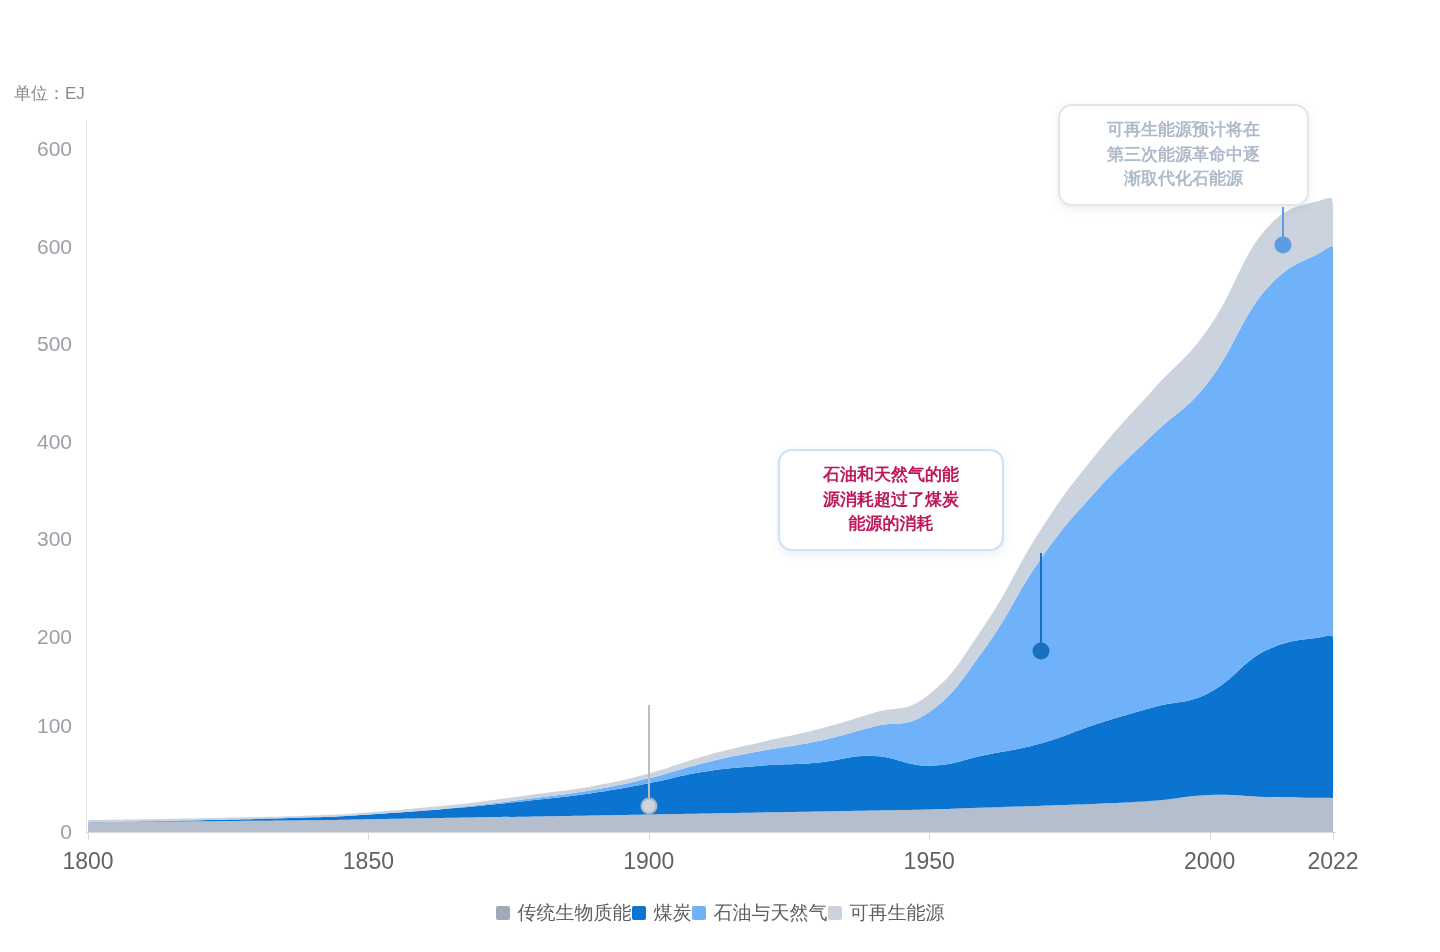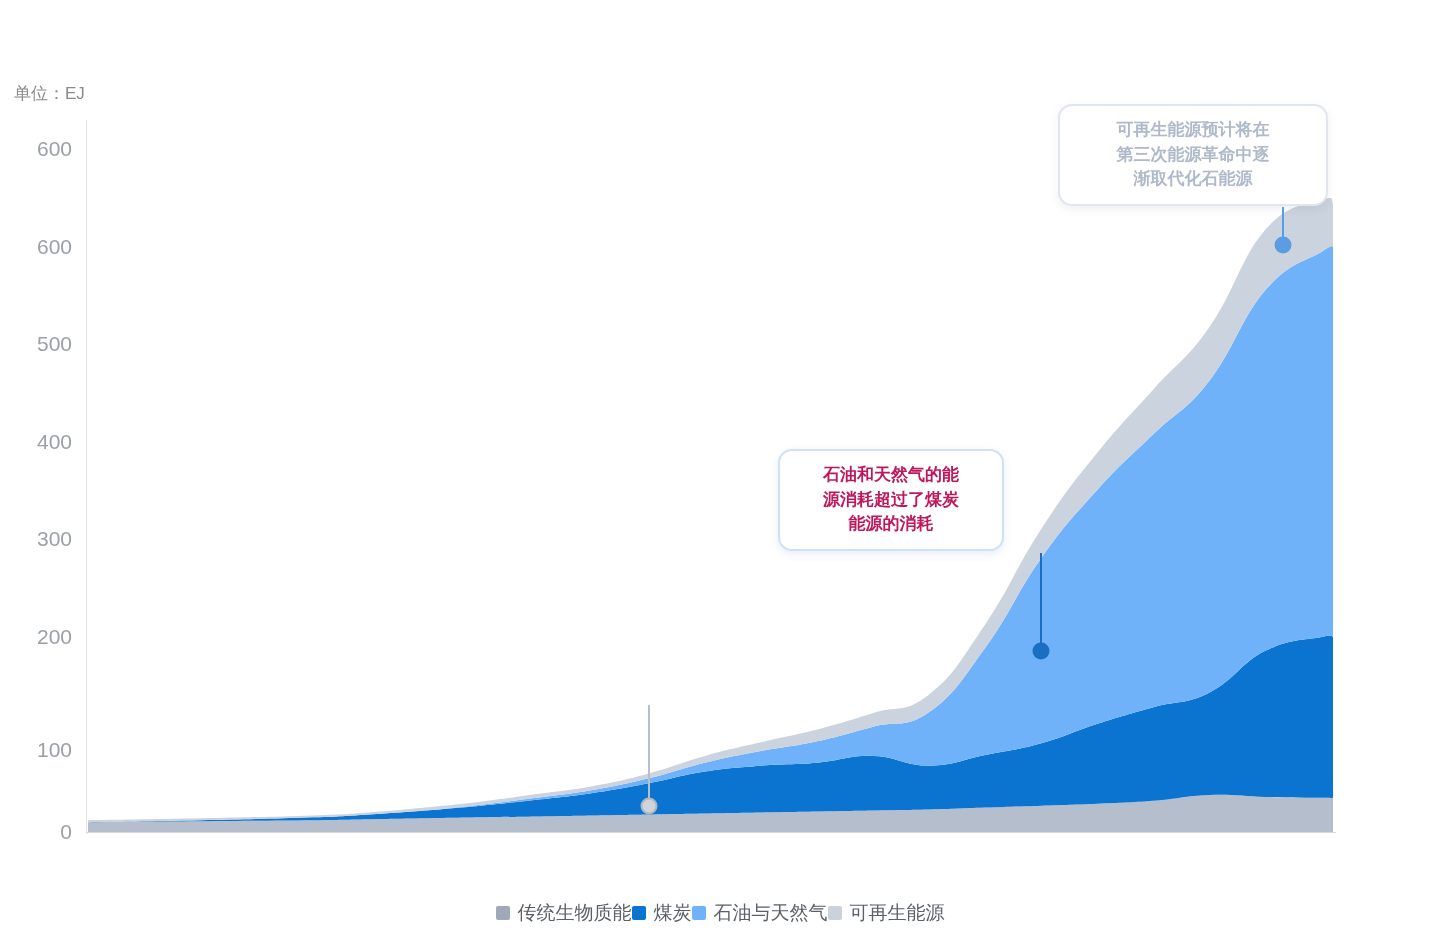--- a/index.html
+++ b/index.html
@@ -78,21 +78,21 @@
     color:#1a73c8;
     box-shadow:0 3px 10px rgba(20,90,170,.16);
   }
   .callout-2{
     left:778px;top:449px;width:226px;
     border:2px solid #cfe1f7;
     color:#be185d;
     box-shadow:0 3px 10px rgba(20,90,170,.10);
   }
   .callout-3{
-    left:1058px;top:104px;width:270px;
+    left:1058px;top:104px;width:251px;
     border:2px solid #e1e6ee;
     color:#aeb9c9;
     box-shadow:0 3px 10px rgba(80,90,110,.10);
   }
 
   .leader{position:absolute;width:2px;}
   .leader-dot{
     position:absolute;width:13px;height:13px;border-radius:50%;
     transform:translate(-50%,-50%);
   }
@@ -108,40 +108,54 @@
 </style>
 </head>
 <body>
 
 <div class="chart-root">
 
   <div class="unit-label">单位：EJ</div>
 
   <div class="y-ticks" id="y-ticks">
       <div class="y-tick" style="top: 712px;">0</div>
-      <div class="y-tick" style="top: 630px; text-align: center;">100</div>
+      <div class="y-tick" style="top: 606px; text-align: center;">100</div>
       <div class="y-tick" style="top: 516.932px;">200</div>
       <div class="y-tick" style="top: 419.397px;">300</div>
       <div class="y-tick" style="top: 321.863px;">400</div>
       <div class="y-tick" style="top: 224.329px;">500</div>
       <div class="y-tick" style="top: 126.795px;">600</div>
       <div class="y-tick" style="top: 29.2603px;">600</div>
     </div>
   <div class="y-axis-line"></div>
 
   <div class="plot">
     <svg class="svg-area" id="area-svg" viewBox="0 0 1245 712" preserveAspectRatio="none">
         <path d="M0.00,702.25 C24.68,702.03 62.81,701.70 112.16,701.27 C161.51,700.84 187.31,700.73 224.32,700.30 C261.34,699.87 255.73,699.75 280.41,699.32 C305.08,698.89 311.81,698.77 336.49,698.35 C361.16,697.92 367.89,697.80 392.57,697.37 C417.24,696.94 423.97,696.82 448.65,696.39 C473.32,695.97 480.05,695.85 504.73,695.42 C529.41,694.99 536.14,694.87 560.81,694.44 C585.49,694.01 592.22,693.90 616.89,693.47 C641.57,693.04 648.30,692.92 672.97,692.49 C697.65,692.06 704.38,691.95 729.05,691.52 C753.73,691.09 760.46,690.97 785.14,690.54 C809.81,690.11 816.54,690.21 841.22,689.57 C865.89,688.92 872.62,688.47 897.30,687.62 C921.97,686.76 928.70,686.52 953.38,685.67 C978.05,684.81 984.78,684.79 1009.46,683.72 C1034.14,682.64 1040.86,682.72 1065.54,680.79 C1090.22,678.86 1096.95,675.80 1121.62,674.94 C1146.30,674.08 1153.03,676.24 1177.70,676.89 C1202.38,677.53 1218.98,677.65 1233.78,677.86 C1248.59,678.08 1242.53,677.86 1245.00,677.86 L1245.00,712.00 1245.00,712.00 C1242.53,712.00 1248.59,712.00 1233.78,712.00 C1218.98,712.00 1202.38,712.00 1177.70,712.00 C1153.03,712.00 1146.30,712.00 1121.62,712.00 C1096.95,712.00 1090.22,712.00 1065.54,712.00 C1040.86,712.00 1034.14,712.00 1009.46,712.00 C984.78,712.00 978.05,712.00 953.38,712.00 C928.70,712.00 921.97,712.00 897.30,712.00 C872.62,712.00 865.89,712.00 841.22,712.00 C816.54,712.00 809.81,712.00 785.14,712.00 C760.46,712.00 753.73,712.00 729.05,712.00 C704.38,712.00 697.65,712.00 672.97,712.00 C648.30,712.00 641.57,712.00 616.89,712.00 C592.22,712.00 585.49,712.00 560.81,712.00 C536.14,712.00 529.41,712.00 504.73,712.00 C480.05,712.00 473.32,712.00 448.65,712.00 C423.97,712.00 417.24,712.00 392.57,712.00 C367.89,712.00 361.16,712.00 336.49,712.00 C311.81,712.00 305.08,712.00 280.41,712.00 C255.73,712.00 261.34,712.00 224.32,712.00 C187.31,712.00 161.51,712.00 112.16,712.00 C62.81,712.00 24.68,712.00 0.00,712.00 Z" fill="#b4becd"></path>
         <path d="M0.00,702.25 C24.68,701.82 62.81,701.37 112.16,700.30 C161.51,699.22 187.31,698.66 224.32,697.37 C261.34,696.08 255.73,695.95 280.41,694.44 C305.08,692.94 311.81,692.47 336.49,690.54 C361.16,688.61 367.89,688.03 392.57,685.67 C417.24,683.31 423.97,682.60 448.65,679.81 C473.32,677.02 480.05,676.63 504.73,672.99 C529.41,669.34 536.14,667.95 560.81,663.23 C585.49,658.51 592.22,655.39 616.89,651.53 C641.57,647.67 648.30,647.61 672.97,645.68 C697.65,643.75 704.38,644.90 729.05,642.75 C753.73,640.60 760.46,635.28 785.14,635.92 C809.81,636.57 816.54,645.89 841.22,645.68 C865.89,645.46 872.62,639.88 897.30,634.95 C921.97,630.01 928.70,630.11 953.38,623.24 C978.05,616.38 984.78,611.68 1009.46,603.74 C1034.14,595.80 1040.86,594.02 1065.54,587.16 C1090.22,580.29 1096.95,584.97 1121.62,572.53 C1146.30,560.08 1153.03,542.82 1177.70,530.59 C1202.38,518.36 1218.98,519.94 1233.78,516.93 C1248.59,513.93 1242.53,516.93 1245.00,516.93 L1245.00,677.86 1245.00,677.86 C1242.53,677.86 1248.59,678.08 1233.78,677.86 C1218.98,677.65 1202.38,677.53 1177.70,676.89 C1153.03,676.24 1146.30,674.08 1121.62,674.94 C1096.95,675.80 1090.22,678.86 1065.54,680.79 C1040.86,682.72 1034.14,682.64 1009.46,683.72 C984.78,684.79 978.05,684.81 953.38,685.67 C928.70,686.52 921.97,686.76 897.30,687.62 C872.62,688.47 865.89,688.92 841.22,689.57 C816.54,690.21 809.81,690.11 785.14,690.54 C760.46,690.97 753.73,691.09 729.05,691.52 C704.38,691.95 697.65,692.06 672.97,692.49 C648.30,692.92 641.57,693.04 616.89,693.47 C592.22,693.90 585.49,694.01 560.81,694.44 C536.14,694.87 529.41,694.99 504.73,695.42 C480.05,695.85 473.32,695.97 448.65,696.39 C423.97,696.82 417.24,696.94 392.57,697.37 C367.89,697.80 361.16,697.92 336.49,698.35 C311.81,698.77 305.08,698.89 280.41,699.32 C255.73,699.75 261.34,699.87 224.32,700.30 C187.31,700.73 161.51,700.84 112.16,701.27 C62.81,701.70 24.68,702.03 0.00,702.25 Z" fill="#0b74d1"></path>
         <path d="M0.00,702.25 C24.68,701.82 62.81,701.37 112.16,700.30 C161.51,699.22 187.31,698.66 224.32,697.37 C261.34,696.08 255.73,695.95 280.41,694.44 C305.08,692.94 311.81,692.69 336.49,690.54 C361.16,688.40 367.89,687.48 392.57,684.69 C417.24,681.90 423.97,681.08 448.65,677.86 C473.32,674.64 480.05,674.35 504.73,670.06 C529.41,665.77 536.14,664.36 560.81,658.36 C585.49,652.35 592.22,648.76 616.89,642.75 C641.57,636.74 648.30,635.77 672.97,631.05 C697.65,626.33 704.38,626.66 729.05,621.29 C753.73,615.93 760.46,613.10 785.14,606.66 C809.81,600.23 816.54,609.41 841.22,592.03 C865.89,574.65 872.62,561.56 897.30,527.66 C921.97,493.76 928.70,472.69 953.38,437.93 C978.05,403.17 984.78,396.91 1009.46,369.65 C1034.14,342.40 1040.86,338.09 1065.54,314.06 C1090.22,290.03 1096.95,292.17 1121.62,260.42 C1146.30,228.66 1153.03,198.03 1177.70,169.71 C1202.38,141.39 1218.98,141.11 1233.78,131.67 C1248.59,122.23 1242.53,127.87 1245.00,126.79 L1245.00,516.93 1245.00,516.93 C1242.53,516.93 1248.59,513.93 1233.78,516.93 C1218.98,519.94 1202.38,518.36 1177.70,530.59 C1153.03,542.82 1146.30,560.08 1121.62,572.53 C1096.95,584.97 1090.22,580.29 1065.54,587.16 C1040.86,594.02 1034.14,595.80 1009.46,603.74 C984.78,611.68 978.05,616.38 953.38,623.24 C928.70,630.11 921.97,630.01 897.30,634.95 C872.62,639.88 865.89,645.46 841.22,645.68 C816.54,645.89 809.81,636.57 785.14,635.92 C760.46,635.28 753.73,640.60 729.05,642.75 C704.38,644.90 697.65,643.75 672.97,645.68 C648.30,647.61 641.57,647.67 616.89,651.53 C592.22,655.39 585.49,658.51 560.81,663.23 C536.14,667.95 529.41,669.34 504.73,672.99 C480.05,676.63 473.32,677.02 448.65,679.81 C423.97,682.60 417.24,683.31 392.57,685.67 C367.89,688.03 361.16,688.61 336.49,690.54 C311.81,692.47 305.08,692.94 280.41,694.44 C255.73,695.95 261.34,696.08 224.32,697.37 C187.31,698.66 161.51,699.22 112.16,700.30 C62.81,701.37 24.68,701.82 0.00,702.25 Z" fill="#6fb2fa"></path>
         <path d="M0.00,700.30 C24.68,699.87 62.81,699.42 112.16,698.35 C161.51,697.27 187.31,696.71 224.32,695.42 C261.34,694.13 255.73,694.21 280.41,692.49 C305.08,690.78 311.81,689.98 336.49,687.62 C361.16,685.26 367.89,684.77 392.57,681.76 C417.24,678.76 423.97,677.39 448.65,673.96 C473.32,670.53 480.05,670.66 504.73,666.16 C529.41,661.65 536.14,660.13 560.81,653.48 C585.49,646.83 592.22,642.79 616.89,635.92 C641.57,629.06 648.30,628.06 672.97,622.27 C697.65,616.47 704.38,616.03 729.05,609.59 C753.73,603.15 760.46,600.73 785.14,593.01 C809.81,585.28 816.54,594.00 841.22,574.48 C865.89,554.95 872.62,540.73 897.30,504.25 C921.97,467.77 928.70,446.43 953.38,408.67 C978.05,370.90 984.78,363.28 1009.46,332.59 C1034.14,301.91 1040.86,296.87 1065.54,269.19 C1090.22,241.51 1096.95,241.96 1121.62,206.77 C1146.30,171.58 1153.03,137.13 1177.70,109.24 C1202.38,81.34 1218.98,85.77 1233.78,79.98 C1248.59,74.18 1242.53,82.26 1245.00,82.90 L1245.00,126.79 1245.00,126.79 C1242.53,127.87 1248.59,122.23 1233.78,131.67 C1218.98,141.11 1202.38,141.39 1177.70,169.71 C1153.03,198.03 1146.30,228.66 1121.62,260.42 C1096.95,292.17 1090.22,290.03 1065.54,314.06 C1040.86,338.09 1034.14,342.40 1009.46,369.65 C984.78,396.91 978.05,403.17 953.38,437.93 C928.70,472.69 921.97,493.76 897.30,527.66 C872.62,561.56 865.89,574.65 841.22,592.03 C816.54,609.41 809.81,600.23 785.14,606.66 C760.46,613.10 753.73,615.93 729.05,621.29 C704.38,626.66 697.65,626.33 672.97,631.05 C648.30,635.77 641.57,636.74 616.89,642.75 C592.22,648.76 585.49,652.35 560.81,658.36 C536.14,664.36 529.41,665.77 504.73,670.06 C480.05,674.35 473.32,674.64 448.65,677.86 C423.97,681.08 417.24,681.90 392.57,684.69 C367.89,687.48 361.16,688.40 336.49,690.54 C311.81,692.69 305.08,692.94 280.41,694.44 C255.73,695.95 261.34,696.08 224.32,697.37 C187.31,698.66 161.51,699.22 112.16,700.30 C62.81,701.37 24.68,701.82 0.00,702.25 Z" fill="#cbd3de"></path>
       </svg>
   </div>
 
   <div class="x-axis-line"></div>
+  <div class="x-ticks" id="x-ticks">
+      <div class="x-tick-mark" style="left: 88px;"></div>
+      <div class="x-tick" style="left: 88px;">1800</div>
+      <div class="x-tick-mark" style="left: 368.405px;"></div>
+      <div class="x-tick" style="left: 368.405px;">1850</div>
+      <div class="x-tick-mark" style="left: 648.811px;"></div>
+      <div class="x-tick" style="left: 648.811px;">1900</div>
+      <div class="x-tick-mark" style="left: 929.216px;"></div>
+      <div class="x-tick" style="left: 929.216px;">1950</div>
+      <div class="x-tick-mark" style="left: 1209.62px;"></div>
+      <div class="x-tick" style="left: 1209.62px;">2000</div>
+      <div class="x-tick-mark" style="left: 1333px;"></div>
+      <div class="x-tick" style="left: 1333px;">2022</div>
+    </div>
 
   <div class="callout callout-2">石油和天然气的能
 源消耗超过了煤炭
 能源的消耗</div>
   <div class="callout callout-3">可再生能源预计将在
 第三次能源革命中逐
 渐取代化石能源</div>
 
   <div id="leaders">
       <div class="leader" style="left: 647.811px; top: 705px; height: 100.666px; background: rgb(185, 191, 199);"></div>

